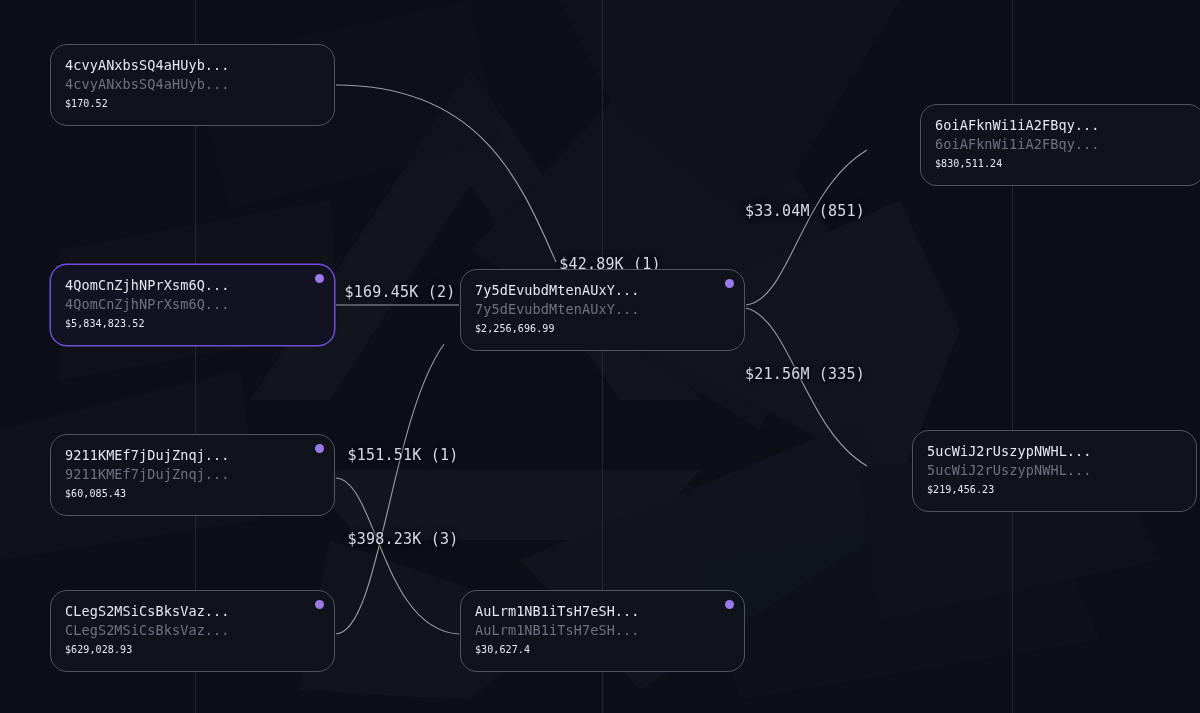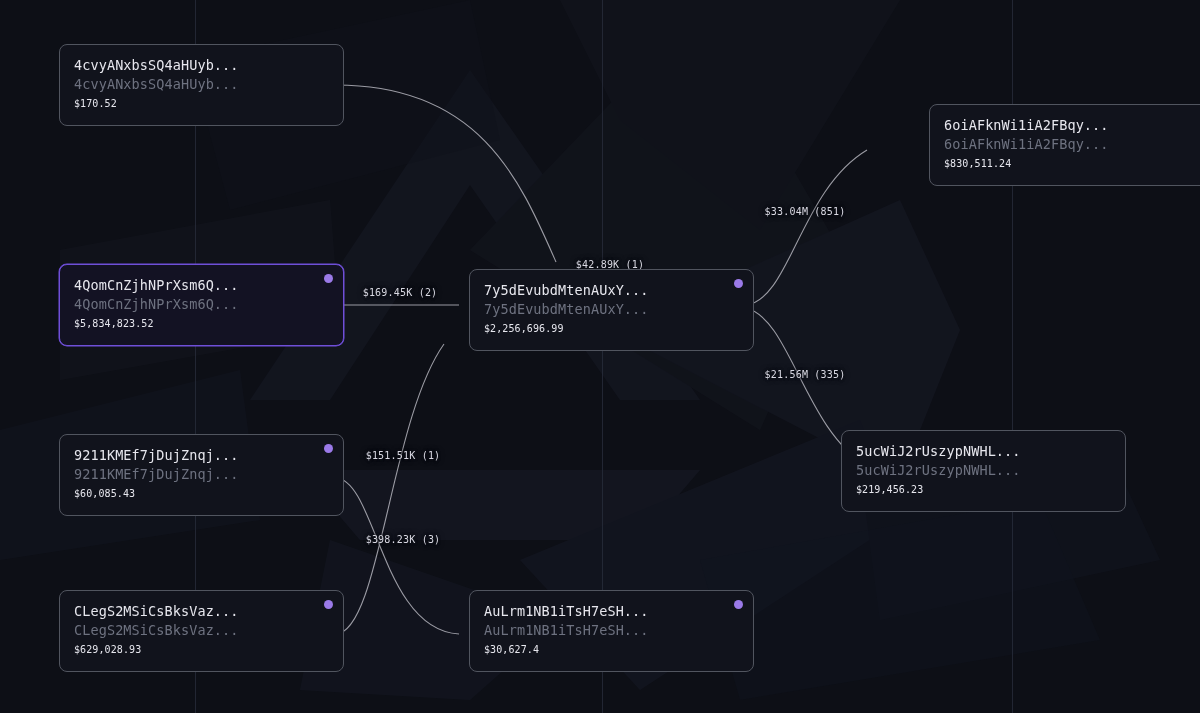--- a/index.html
+++ b/index.html
@@ -46,38 +46,37 @@
     fill: none;
     stroke: #b9b9c2;
     stroke-width: 1.1;
     opacity: 0.82;
   }
 
   
   .edge-label {
     position: absolute;
     color: #d9d9e3;
-    font-size: 10px;
+    font-size: 15px;
     letter-spacing: 0.2px;
     white-space: nowrap;
     text-shadow: 0 0 3px #0d0f16, 0 0 3px #0d0f16, 0 0 6px #0d0f16;
     transform: translate(-50%, -50%);
   }
 
   
   .node {
     position: absolute;
     box-sizing: border-box;
     width: 285px;
     height: 82px;
-    border-radius: 8px;
+    border-radius: 17px;
     background: #11131c;
     border: 1px solid #51555f;
     padding: 11px 14px 0 14px;
-    margin-left: 9px;
   }
   .node.highlight {
     border-color: #6f4fd8;
     background: #131223;
     box-shadow: 0 0 0 0.5px #6f4fd8;
   }
   .node-title {
     color: #e7e7ee;
     font-size: 13.5px;
     line-height: 19px;
@@ -189,21 +188,21 @@
     <div class="node-value">$2,256,696.99</div>
   </div>
 
   <div class="node" style="left:50px; top:434px">
     <span class="node-dot"></span>
     <div class="node-title">9211KMEf7jDujZnqj...</div>
     <div class="node-sub">9211KMEf7jDujZnqj...</div>
     <div class="node-value">$60,085.43</div>
   </div>
 
-  <div class="node" style="left:832px; top:430px">
+  <div class="node" style="left:912px; top:430px">
     <div class="node-title">5ucWiJ2rUszypNWHL...</div>
     <div class="node-sub">5ucWiJ2rUszypNWHL...</div>
     <div class="node-value">$219,456.23</div>
   </div>
 
   <div class="node" style="left:50px; top:590px">
     <span class="node-dot"></span>
     <div class="node-title">CLegS2MSiCsBksVaz...</div>
     <div class="node-sub">CLegS2MSiCsBksVaz...</div>
     <div class="node-value">$629,028.93</div>

